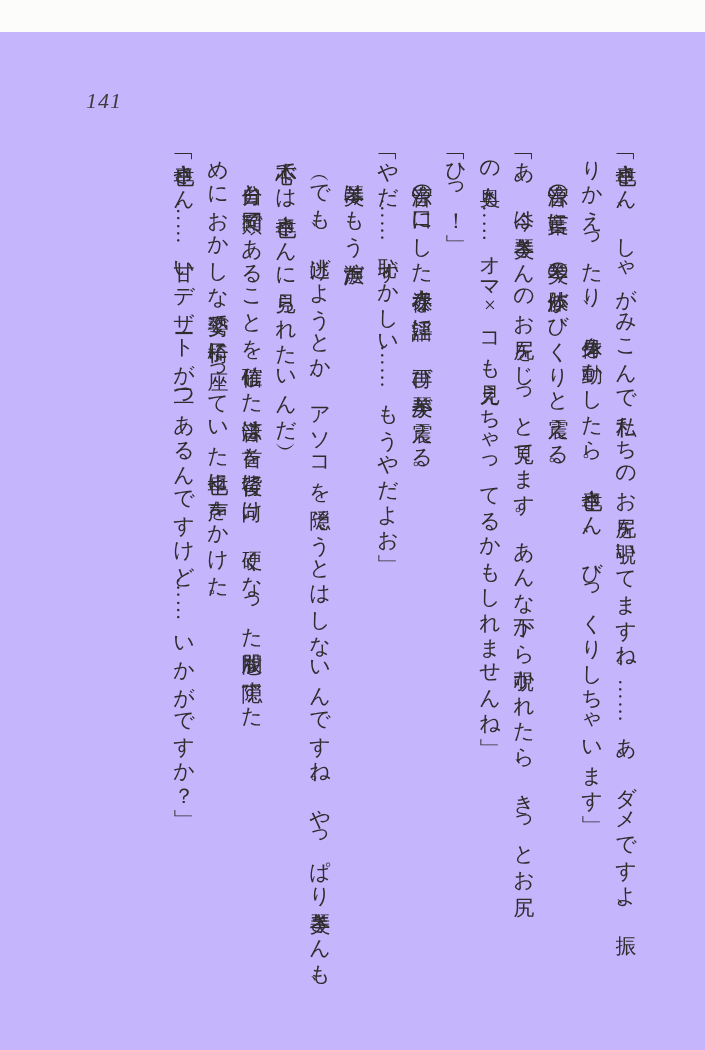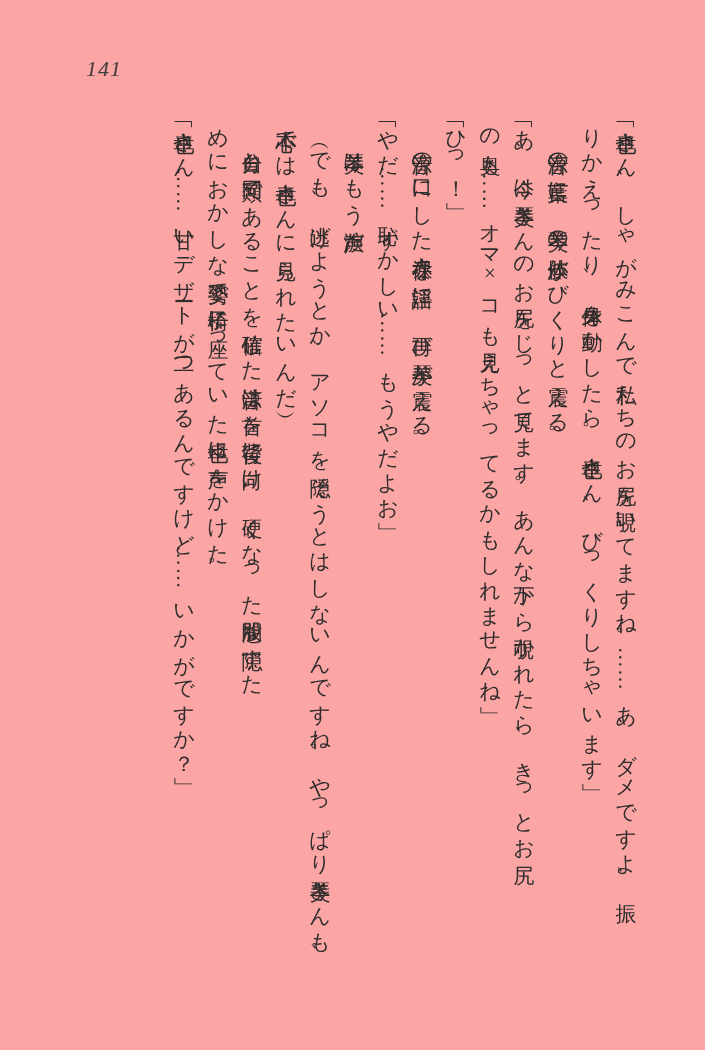--- a/index.html
+++ b/index.html
@@ -10,21 +10,22 @@
     width: 705px;
     height: 1050px;
     position: relative;
     background: #fcfcfb;
     overflow: hidden;
     font-family: "Liberation Serif", "DejaVu Serif", serif;
   }
   .book-page {
     position: absolute;
     inset: 0;
-    background: #fca5a5;
+    background: #c4b5fd;
+    margin-top: 32px;
   }
   .page-number {
     position: absolute;
     top: 56px;
     left: 86px;
     font-size: 22px;
     font-style: italic;
     letter-spacing: 1px;
     color: #3c3c3c;
   }

